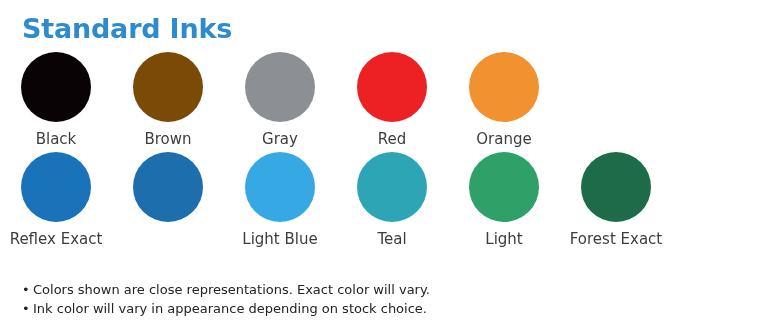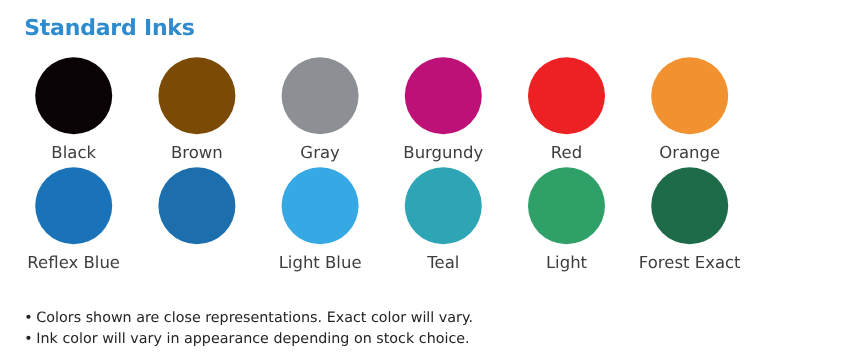--- a/index.html
+++ b/index.html
@@ -18,30 +18,30 @@
     width: 780px;
     height: 330px;
     position: relative;
     box-sizing: border-box;
   }
   .page-title {
     position: absolute;
     left: 22px;
     top: 13px;
     font-family: "DejaVu Sans", sans-serif;
-    font-size: 20px;
+    font-size: 27px;
     font-weight: bold;
     letter-spacing: -0.2px;
     color: #2e8bce;
     white-space: nowrap;
     text-align: center;
   }
   .swatch-rows {
     position: absolute;
-    left: 11px;
+    left: 0;
     top: 52px;
     width: 768px;
   }
   .swatch-row {
     display: flex;
     flex-direction: row;
     align-items: flex-start;
     width: 780px;
   }
   .swatch-row.row-1 { margin-bottom: 4px; }
@@ -111,37 +111,33 @@
       </div>
       <div class="swatch-cell">
         <div class="swatch-dot" style="background-color: rgb(122, 74, 6);"></div>
         <div class="swatch-label">Brown</div>
       </div>
       <div class="swatch-cell">
         <div class="swatch-dot" style="background-color: rgb(140, 144, 149);"></div>
         <div class="swatch-label">Gray</div>
       </div>
       <div class="swatch-cell">
-        <div class="swatch-dot" style="background-color: rgb(189, 17, 120);"></div>
-        <div class="swatch-label">Burgundy</div>
-      </div>
-      <div class="swatch-cell">
         <div class="swatch-dot" style="background-color: rgb(237, 32, 36);"></div>
         <div class="swatch-label">Red</div>
       </div>
       <div class="swatch-cell">
         <div class="swatch-dot" style="background-color: rgb(242, 145, 47);"></div>
         <div class="swatch-label">Orange</div>
       </div>
     </div>
 
     <div class="swatch-row row-2">
       <div class="swatch-cell">
         <div class="swatch-dot" style="background-color: rgb(26, 114, 184);"></div>
-        <div class="swatch-label">Reflex Blue</div>
+        <div class="swatch-label">Reflex Exact</div>
       </div>
       <div class="swatch-cell">
         <div class="swatch-dot" style="background-color: rgb(28, 111, 172);"></div>
       </div>
       <div class="swatch-cell">
         <div class="swatch-dot" style="background-color: rgb(54, 169, 229);"></div>
         <div class="swatch-label">Light Blue</div>
       </div>
       <div class="swatch-cell">
         <div class="swatch-dot" style="background-color: rgb(46, 165, 180);"></div>

